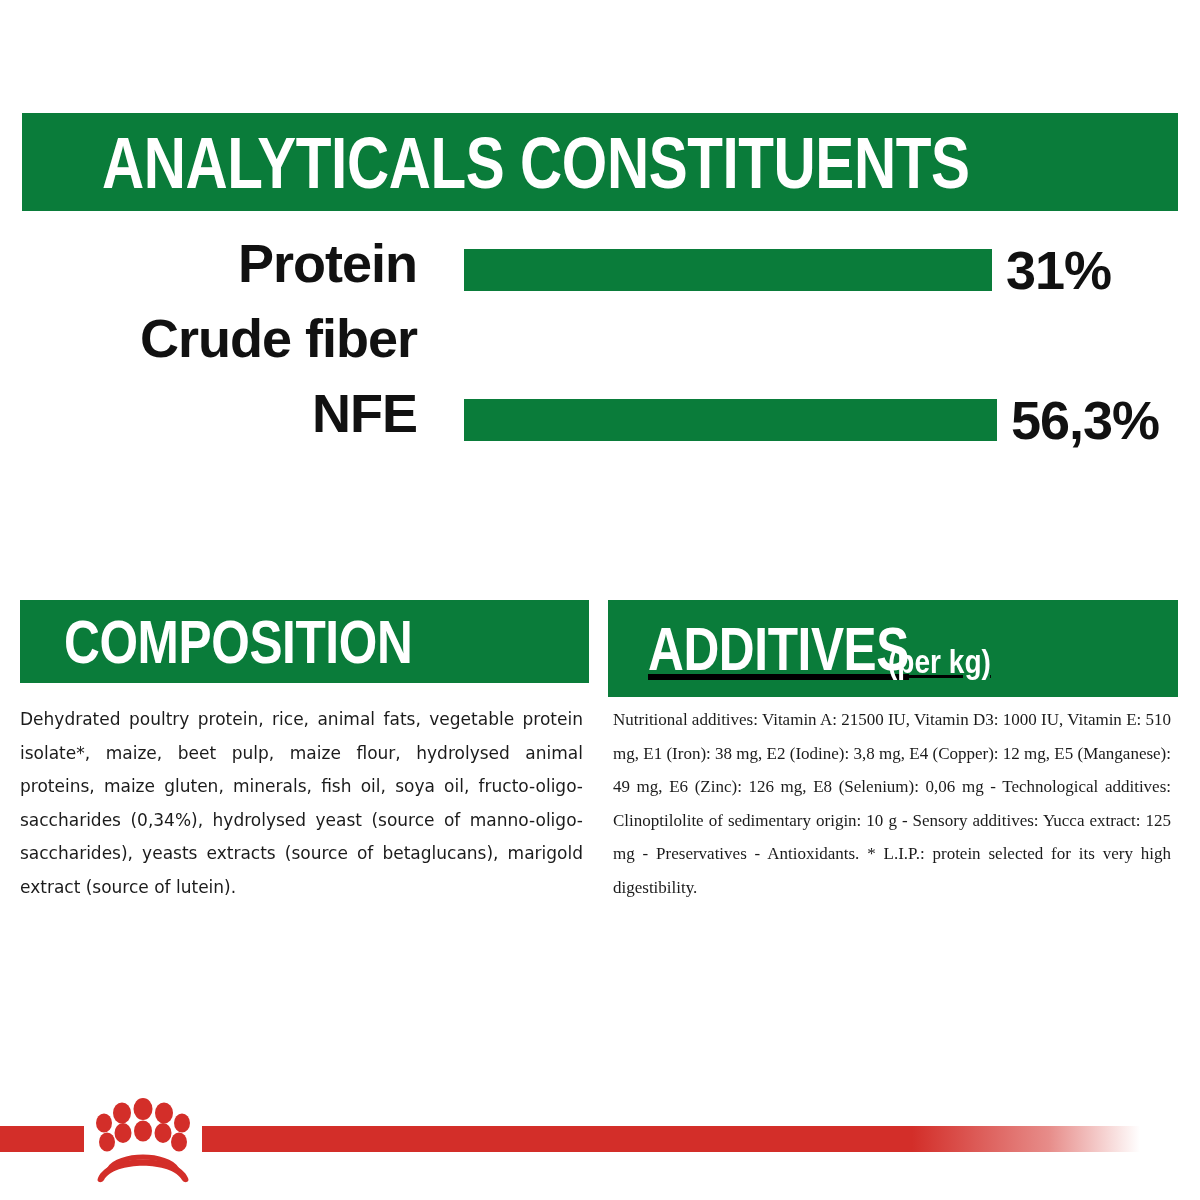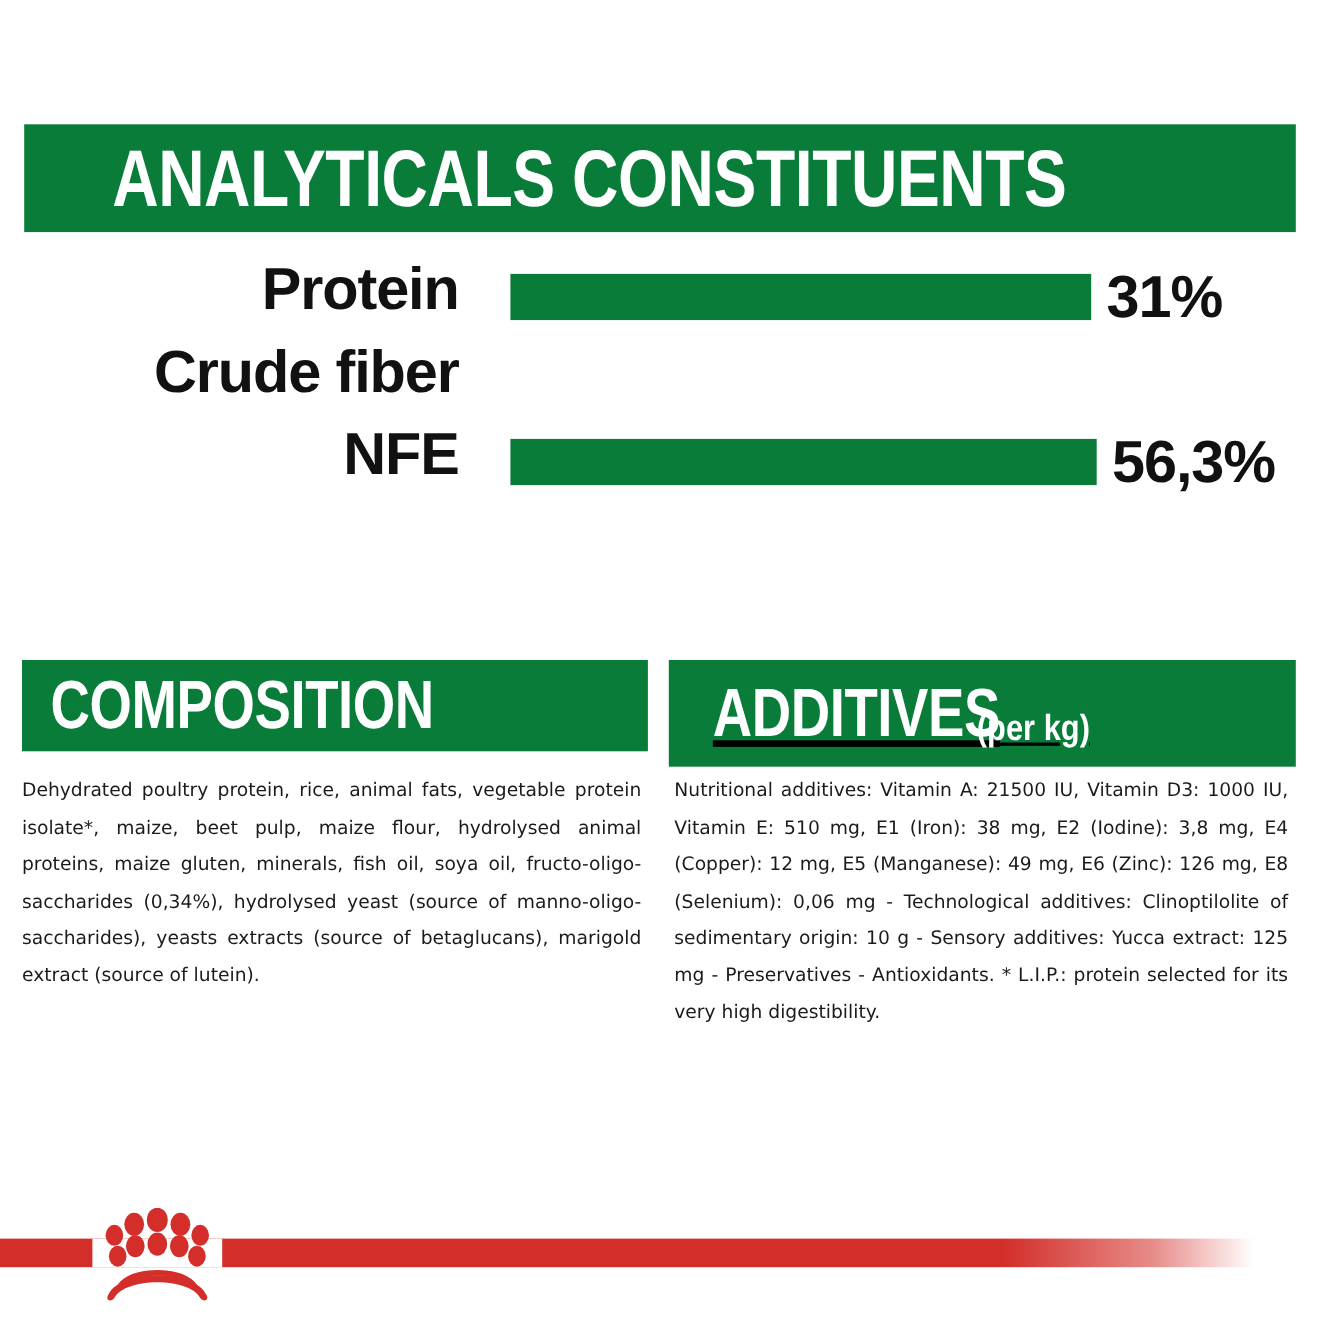--- a/index.html
+++ b/index.html
@@ -96,21 +96,21 @@
     white-space: nowrap;
   }
 
   
   #composition-banner {
     position: absolute;
     left: 20px;
     top: 600px;
     width: 569px;
     height: 83px;
-    padding-left: 26px;
+    padding-left: 44px;
   }
   #composition-banner .banner-title {
     font-size: 62px;
   }
 
   #additives-banner {
     position: absolute;
     left: 608px;
     top: 600px;
     width: 570px;
@@ -146,20 +146,21 @@
   }
   #composition-text {
     left: 20px;
     top: 703px;
     width: 563px;
   }
   #additives-text {
     left: 613px;
     top: 703px;
     width: 558px;
+    font-family: Liberation Serif, serif;
   }
 
   
   #footer-bar {
     position: absolute;
     left: 0;
     top: 1126px;
     width: 1140px;
     height: 26px;
     background: linear-gradient(to right,

